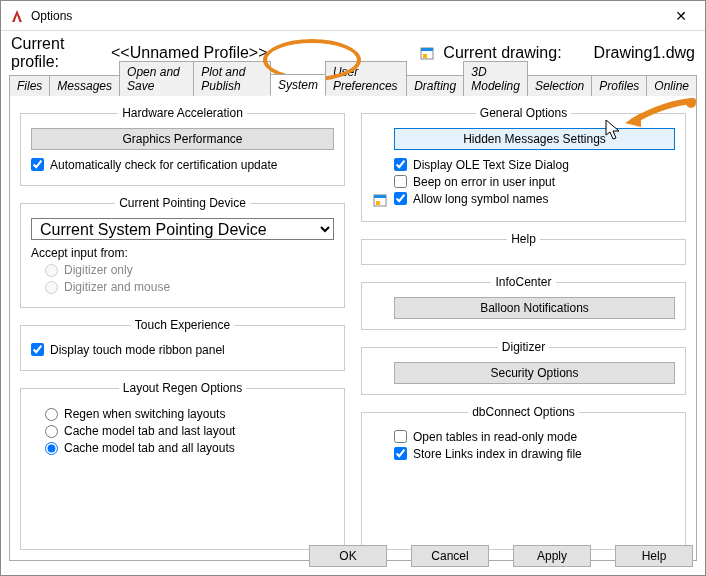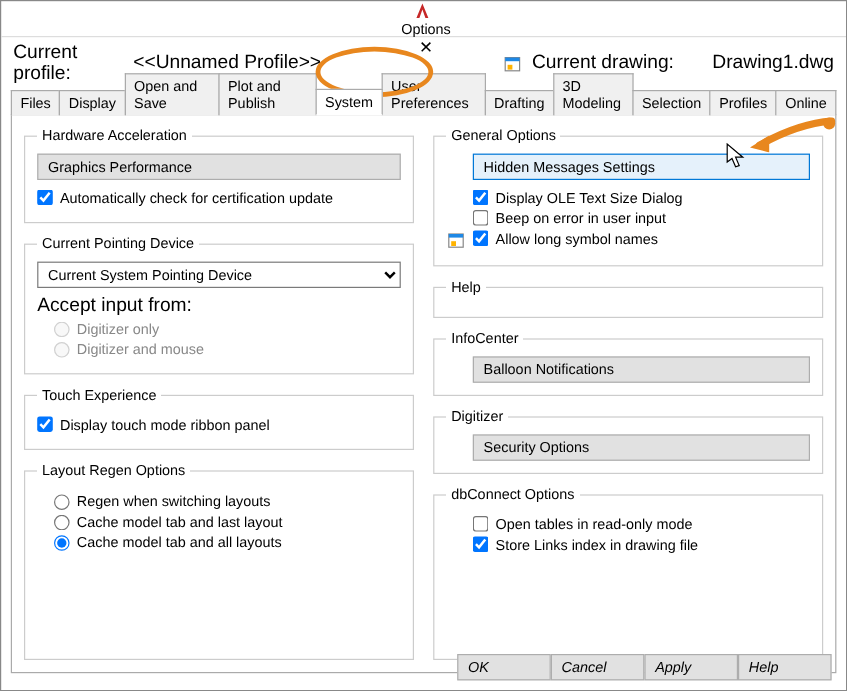--- a/index.html
+++ b/index.html
@@ -16,21 +16,20 @@
     border: 1px solid #888;
     background: #fff;
     position: relative;
   }
   .titlebar {
     height: 30px;
     display: flex;
     align-items: center;
     padding: 0 4px 0 8px;
     border-bottom: 1px solid #ddd;
-    flex-direction: column;
   }
   .app-icon {
     width: 16px; height: 16px;
     margin-right: 6px;
   }
   .app-icon svg { width:16px; height:16px; }
   .title-text { flex: 1; font-size: 12px; }
   .close-x {
     width: 40px; height: 28px;
     display:flex; align-items:center; justify-content:center;
@@ -55,20 +54,21 @@
   }
   .tab {
     padding: 3px 7px;
     border: 1px solid #aaa;
     border-bottom: none;
     background: #f0f0f0;
     font-size: 12px;
     position: relative;
     top: 1px;
     cursor: default;
+    font-style: italic;
   }
   .tab.active {
     background: #fff;
     border-bottom: 1px solid #fff;
     z-index: 2;
   }
   .tab + .tab { margin-left: -1px; }
   .tabpanel {
     margin: 0 8px;
     border: 1px solid #aaa;
@@ -77,23 +77,24 @@
     padding: 10px;
     display: flex;
     gap: 16px;
   }
   .col { flex:1; display:flex; flex-direction:column; gap:10px; }
   fieldset {
     border: 1px solid #ccc;
     padding: 8px 10px 10px 10px;
     margin: 0;
   }
-  legend { font-size: 12px; padding: 0 4px; color:#000; }
+  legend { font-size: 12px; padding: 0 4px; color:#000;text-align:center; }
   .btn {
     display:inline-block;
+    text-align:center;
     background:#e1e1e1;
     border:1px solid #adadad;
     height: 22px;
     line-height: 20px;
     font-size:12px;
     padding: 0 8px;
     cursor: default;
   }
   .btn.wide { display:block; width:100%; }
   .btn.highlight {
@@ -104,30 +105,30 @@
   .check input[type=checkbox]{ width:13px; height:13px; margin:0; }
   .radio { display:flex; align-items:center; gap:6px; margin:3px 0; font-size:12px; }
   .radio input[type=radio]{ margin:0; }
   .radio.disabled { color:#888; }
   .icon16 { width:16px; height:16px; display:inline-block; flex-shrink:0; }
   .icon16 svg { width:16px; height:16px; }
   select {
     width:100%;
     height:22px;
     border:1px solid #7a7a7a;
-    font-size:12px;
+    font-size:16px;
     padding: 0 4px;
     background:#fff;
   }
-  .subhead { font-size:16px; margin: 6px 0 2px 0; }
+  .subhead { font-size:12px; margin: 6px 0 2px 0; }
   .indent { padding-left: 14px; }
   .footer {
     position:absolute;
     bottom: 8px; right: 12px;
-    display:flex; gap:0;font-style:italic;
+    display:flex; gap:24px;
   }
   .footer .btn { width:78px; }
   
   .circle-annot {
     position:absolute;
     left: 262px; top: 38px;
     width: 98px; height: 42px;
     border: 4px solid #e8871e;
     border-radius: 50%;
     pointer-events:none;
@@ -171,21 +172,21 @@
           <rect x="4" y="9" width="4" height="4" fill="#ffb300"></rect>
         </svg>
     </span>
     <span>Current drawing:</span>
     <span style="width:16px"></span>
     <span style="min-width:90px">Drawing1.dwg</span>
   </div>
 
   <div class="tabs">
     <div class="tab">Files</div>
-    <div class="tab">Display</div>
+    <div class="tab">Messages</div>
     <div class="tab">Open and Save</div>
     <div class="tab">Plot and Publish</div>
     <div class="tab active">System</div>
     <div class="tab">User Preferences</div>
     <div class="tab">Drafting</div>
     <div class="tab">3D Modeling</div>
     <div class="tab">Selection</div>
     <div class="tab">Profiles</div>
     <div class="tab">Online</div>
   </div>

